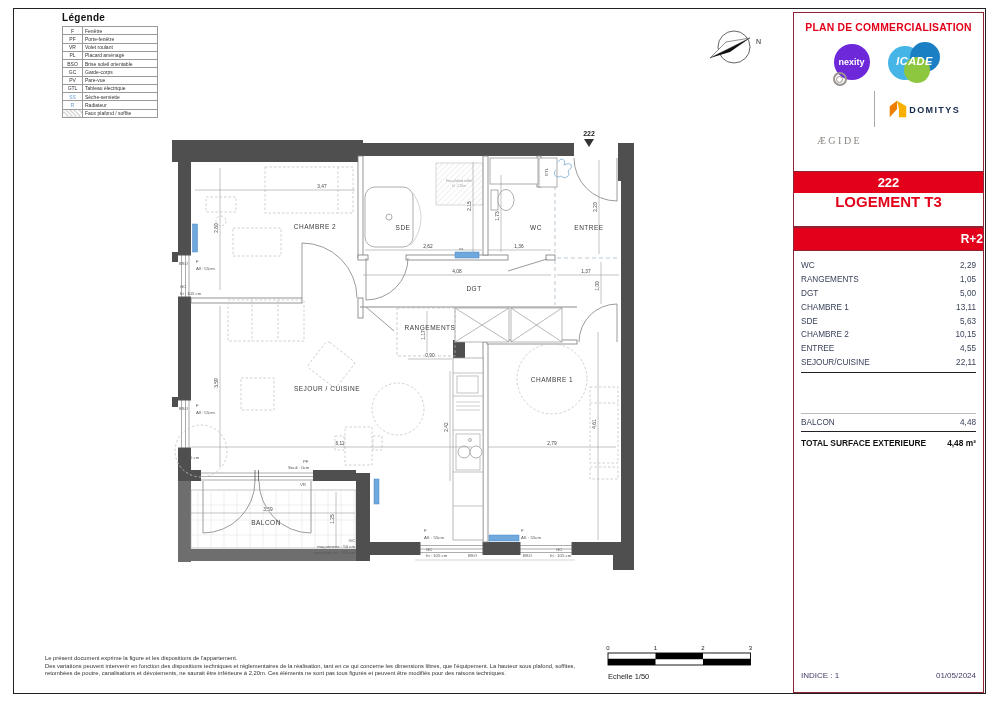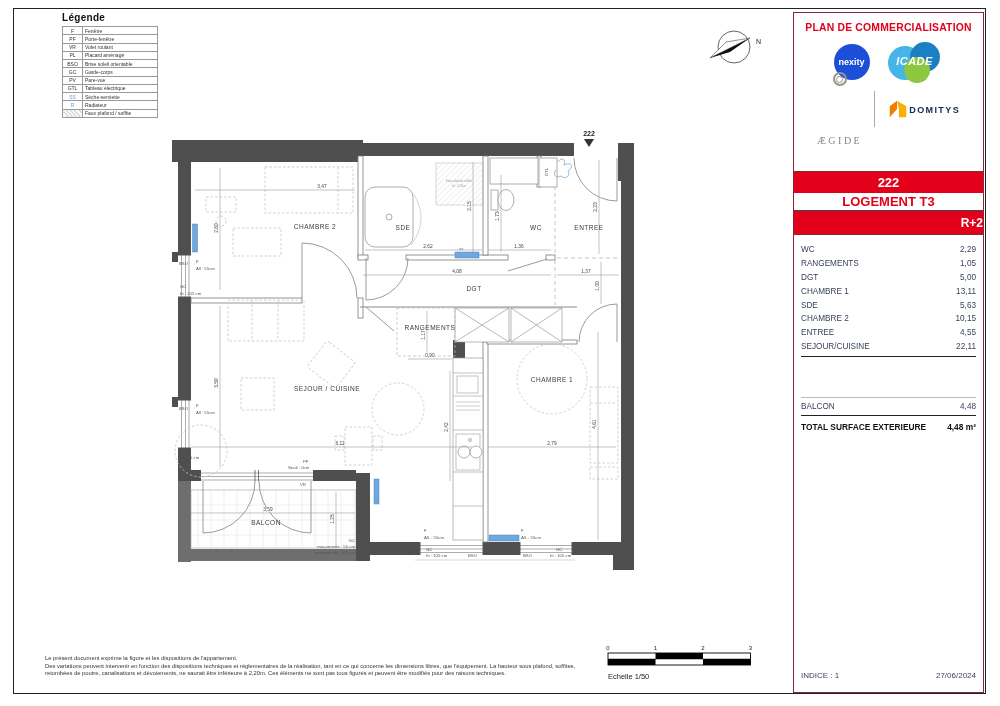--- a/index.html
+++ b/index.html
@@ -11,40 +11,40 @@
   .legend table{border-collapse:collapse;width:96px;}
   .legend td{border:0.5px solid #9a9a9a;font-size:5px;color:#333;padding:0.5px 2px;line-height:1.25;}
   .legend td.k{width:15px;text-align:center;}
   .legend td.k.blue{color:#6b9bd2;}
   .legend td.k.hatch{background:repeating-linear-gradient(45deg,#aaa 0,#aaa .7px,transparent .7px,transparent 3px);}
   
   .sidebar{position:absolute;left:793px;top:12px;width:191px;height:681px;border:1px solid #8c2433;box-sizing:border-box;display:flex;flex-direction:column;background:#fff;}
   .sb-head{height:158px;text-align:center;padding-top:9px;box-sizing:border-box;}
   .sb-title{font-size:10.4px;font-weight:bold;color:#e2001a;letter-spacing:.2px;margin-bottom:7px;}
   .logo-row1{display:flex;justify-content:center;align-items:center;gap:16px;height:44px;margin-bottom:5px;}
-  .nexity{width:36px;height:36px;border-radius:50%;background:#1d4ed8;color:#fff;font-size:9px;font-weight:bold;display:flex;align-items:center;justify-content:center;}
+  .nexity{width:36px;height:36px;border-radius:50%;background:#6d28d9;color:#fff;font-size:9px;font-weight:bold;display:flex;align-items:center;justify-content:center;}
   .icade{position:relative;width:58px;height:42px;}
   .icade i{position:absolute;border-radius:50%;display:block;}
   .icade .c1{left:2px;top:5px;width:34px;height:34px;background:#45b5e8;}
   .icade .c2{left:24px;top:1px;width:30px;height:30px;background:#1b7fc4;}
   .icade .c3{left:18px;top:16px;width:26px;height:26px;background:#8dc63f;}
   .icade span{position:absolute;left:0;right:0;top:14px;color:#fff;font-weight:bold;font-style:italic;font-size:11px;text-align:center;letter-spacing:.5px;}
   .logo-row2{display:flex;justify-content:center;align-items:center;gap:12px;height:40px;}
   .aegide{display:flex;flex-direction:column;align-items:center;gap:48px;}
   .rosette{width:14px;height:14px;border-radius:50%;border:2px solid #9a948c;box-sizing:border-box;display:flex;align-items:center;justify-content:center;margin-bottom:1px;}
   .rosette i{width:5px;height:5px;border-radius:50%;border:1.5px solid #9a948c;display:block;}
   .aegide span{font-family:"Liberation Serif",serif;font-size:10px;color:#8a8580;letter-spacing:2.5px;}
   .logo-div{width:1px;height:36px;background:#aaa;}
   .domitys{display:flex;flex-direction:row;align-items:center;}
   .domitys span{font-size:9px;font-weight:bold;color:#14284b;letter-spacing:1.4px;margin-top:1px;}
   .sb-address{margin-top:5px;color:#27356e;}
   .sb-address .a0{font-size:10px;line-height:13px;}
   .sb-address .a1,.sb-address .a2{font-size:9px;line-height:12px;}
   .sb-unit{height:21px;background:#e2001a;color:#fff;font-size:13px;font-weight:bold;text-align:center;line-height:21px;border-top:1px solid #8c2433;}
-  .sb-type{height:18px;font-size:13px;font-weight:bold;color:#e2001a;text-align:center;line-height:17px;border-bottom:1px solid #8c2433;box-sizing:border-box;}
+  .sb-type{height:34px;font-size:15px;font-weight:bold;color:#e2001a;text-align:center;line-height:17px;border-bottom:1px solid #8c2433;box-sizing:border-box;}
   .sb-keyplan{height:148px;position:relative;}
   .sb-orient{position:absolute;left:6px;bottom:5px;font-size:8px;color:#222;}
   .sb-orient .u{text-decoration:underline;}
   .sb-floor{height:22px;background:#e2001a;color:#fff;font-size:12px;font-weight:bold;text-align:right;line-height:22px;border-top:1px solid #8c2433;border-bottom:1px solid #8c2433;}
   .sb-table{flex:1;display:flex;flex-direction:column;padding:8px 7px 10px 7px;box-sizing:border-box;}
   .sb-row{display:flex;justify-content:space-between;height:13.8px;font-size:8.2px;color:#39425a;align-items:center;}
   .rule-dark{border-top:1px solid #222;margin-top:3px;}
   .rule-light{border-top:1px solid #bbb;}
   .sb-total{display:flex;justify-content:space-between;height:22px;align-items:center;font-size:8.4px;font-weight:bold;color:#111;}
   .sp1{height:40px;}
@@ -453,21 +453,21 @@
         <span>BALCON</span>
         <span>4,48</span>
       </div>
     <div class="rule-dark" style="margin-top:1px;"></div>
     <div class="sb-total">
         <span>TOTAL SURFACE EXTERIEURE</span>
         <span>4,48 m²</span>
       </div>
     <div class="sb-bottom">
         <span ind="sidebar.indice">INDICE : 1</span>
-        <span>27/06/2024</span>
+        <span>01/05/2024</span>
       </div>
   </div>
 </div>
 
 <div class="footer">
   <div>Le présent document exprime la figure et les dispositions de l'appartement.</div>
   <div>Des variations peuvent intervenir en fonction des dispositions techniques et réglementaires de la réalisation, tant en ce qui concerne les dimensions libres, que l'équipement. La hauteur sous plafond, soffites,</div>
   <div>retombées de poutre, canalisations et dévoiements, ne saurait être inférieure à 2,20m. Ces éléments ne sont pas tous figurés et peuvent être modifiés pour des raisons techniques.</div>
 </div>
 

